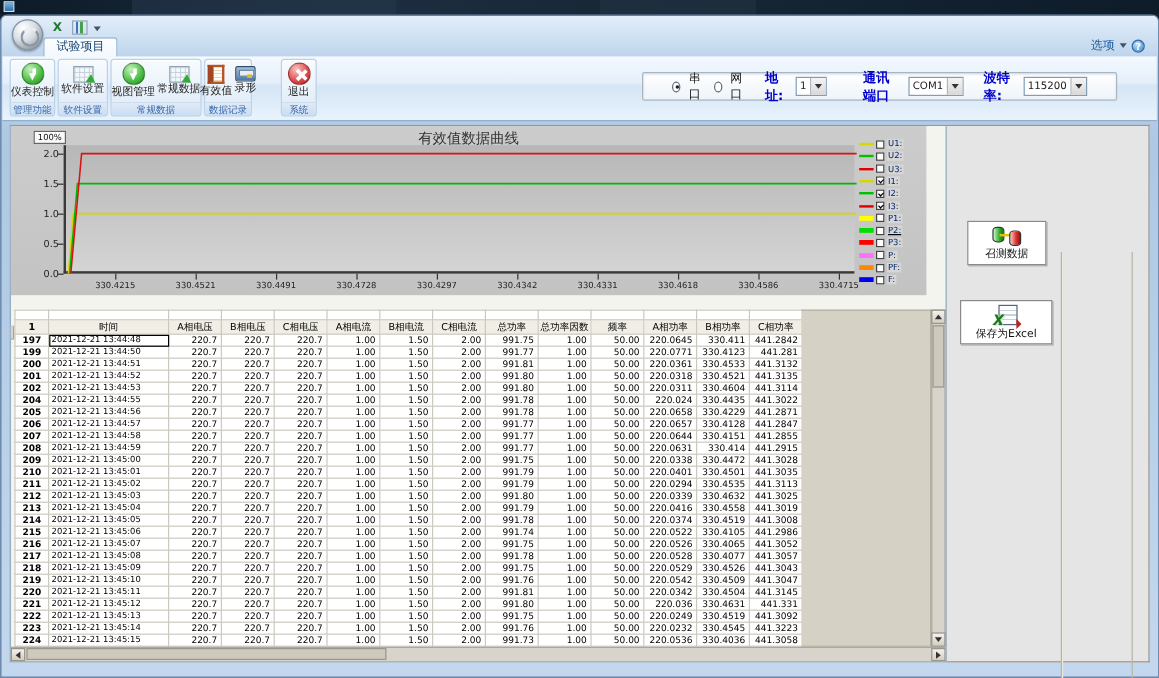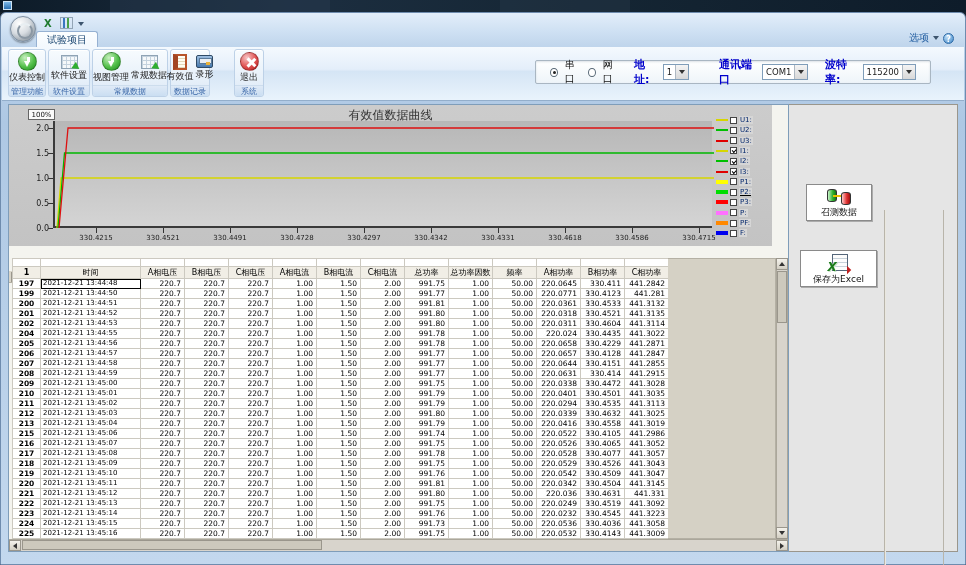--- a/index.html
+++ b/index.html
@@ -69,21 +69,21 @@
   .ic-book{width:14px;height:16px;margin-top:2px;border:2px solid #b8542a;border-left:5px solid #a34522;
        background:repeating-linear-gradient(180deg,#fffdf2 0 2px,#e3d9ba 2px 3px);}
   .ic-rec{width:17px;height:13px;margin-top:3px;border:1px solid #2f4a66;border-radius:2px;
        background:linear-gradient(#9fc0e2,#4678ac);}
   .ic-rec::before{content:'';position:absolute;left:2px;top:2px;width:11px;height:4px;background:#e8eef4;border:1px solid #5a7a9a;}
   .ic-rec::after{content:'';position:absolute;right:2px;bottom:2px;width:4px;height:3px;background:#e8b23a;}
 
   
   #connbar{left:535px;top:60px;width:396px;height:24px;border:1px solid #a9b6c2;border-radius:2px;
        background:linear-gradient(#ffffff,#eef4f9);box-shadow:inset 0 1px 2px rgba(120,140,160,.25);
-       display:flex;align-items:center;justify-content:flex-end;gap:7px;padding:0 14px;}
+       display:flex;align-items:center;justify-content:flex-end;gap:7px;padding:0 24px;}
   .radio{width:9px;height:9px;border-radius:50%;border:1px solid #5a6a78;background:#fff;position:relative;display:inline-block;}
   .radio.sel::after{content:'';position:absolute;left:2px;top:2px;width:3px;height:3px;border-radius:50%;background:#222;}
   .radio-lbl{font-size:10px;color:#111;}
   .conn-lbl{font-size:11px;font-weight:bold;color:#0000cc;}
   .dd{height:16px;background:#fff;border:1px solid #7f9db9;display:inline-flex;align-items:stretch;}
   .dd .val{font-size:8.5px;color:#222;line-height:14px;padding:0 3px;}
   .dd .btn{width:13px;background:linear-gradient(#f4f4f4,#d8d8d8);border-left:1px solid #aeb8c2;
        display:flex;align-items:center;justify-content:center;}
   .dd .btn i{width:0;height:0;border-left:3px solid transparent;border-right:3px solid transparent;border-top:4px solid #333;}
   #dd-addr{width:30px;} #dd-com{width:46px;} #dd-baud{width:54px;}
@@ -681,20 +681,36 @@
             <td class="num">1.50</td>
             <td class="num">2.00</td>
             <td class="num">991.79</td>
             <td class="num">1.00</td>
             <td class="num">50.00</td>
             <td class="num">220.0416</td>
             <td class="num">330.4558</td>
             <td class="num">441.3019</td>
           </tr>
           <tr class="data">
+            <td class="rn">214</td>
+            <td class="time">2021-12-21 13:45:05</td>
+            <td class="num">220.7</td>
+            <td class="num">220.7</td>
+            <td class="num">220.7</td>
+            <td class="num">1.00</td>
+            <td class="num">1.50</td>
+            <td class="num">2.00</td>
+            <td class="num">991.78</td>
+            <td class="num">1.00</td>
+            <td class="num">50.00</td>
+            <td class="num">220.0374</td>
+            <td class="num">330.4519</td>
+            <td class="num">441.3008</td>
+          </tr>
+          <tr class="data">
             <td class="rn">215</td>
             <td class="time">2021-12-21 13:45:06</td>
             <td class="num">220.7</td>
             <td class="num">220.7</td>
             <td class="num">220.7</td>
             <td class="num">1.00</td>
             <td class="num">1.50</td>
             <td class="num">2.00</td>
             <td class="num">991.74</td>
             <td class="num">1.00</td>

